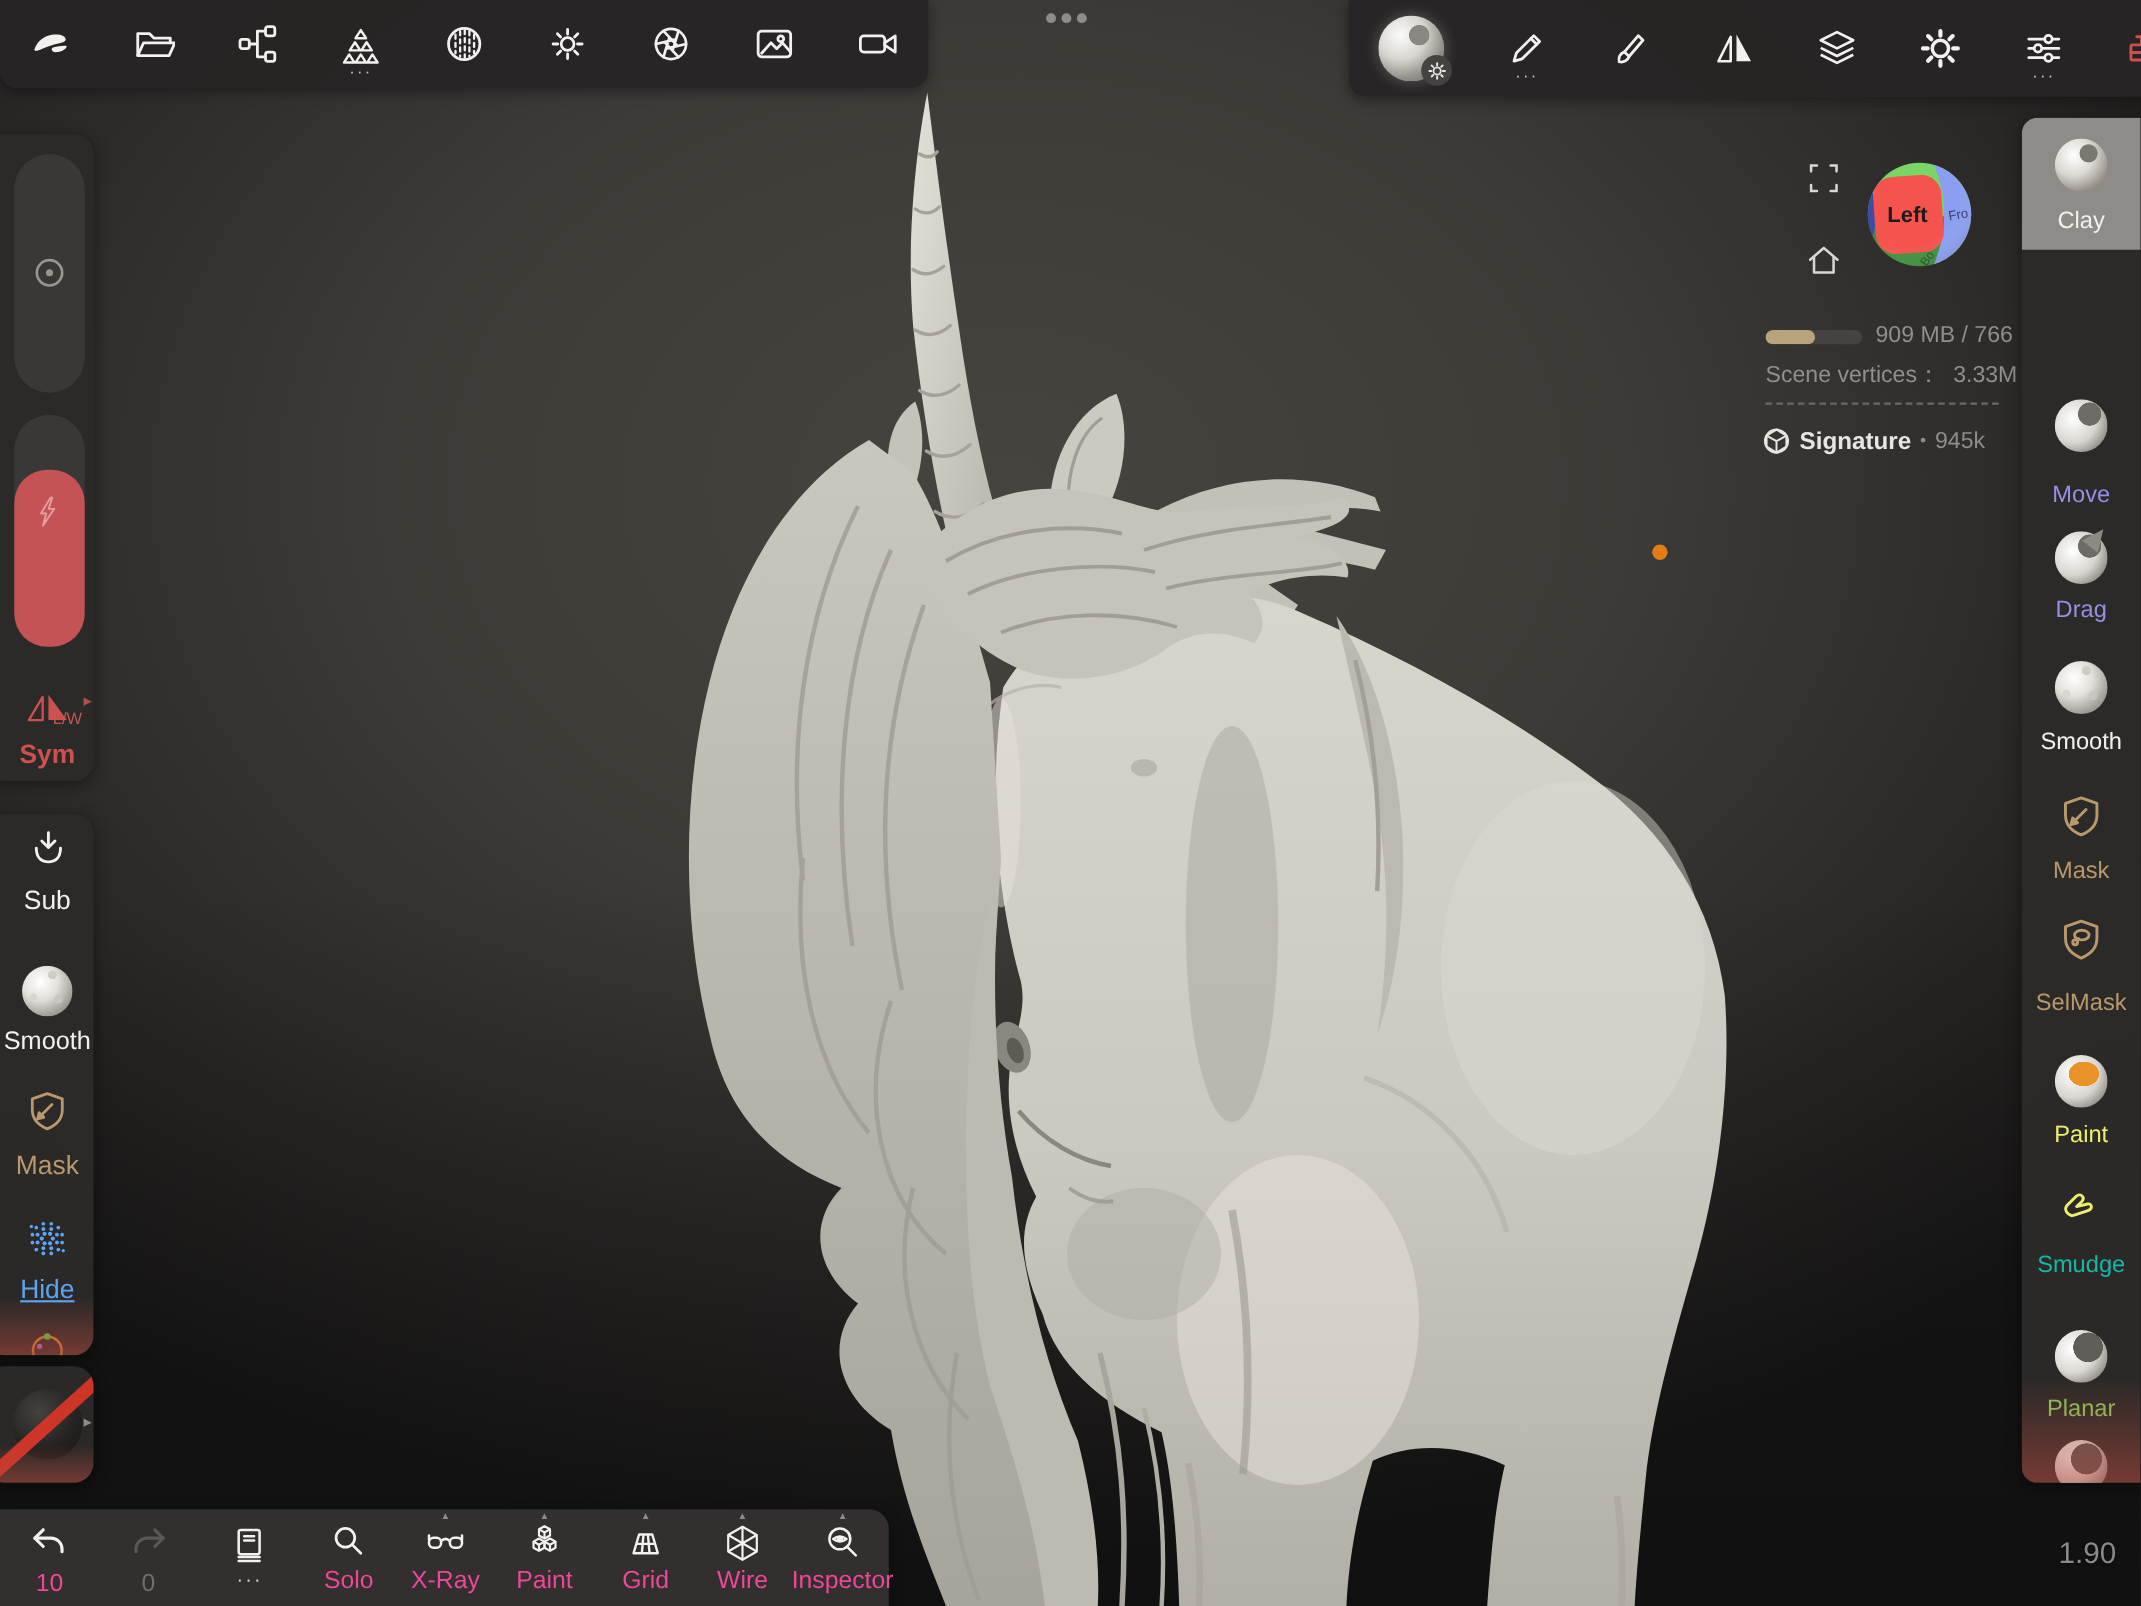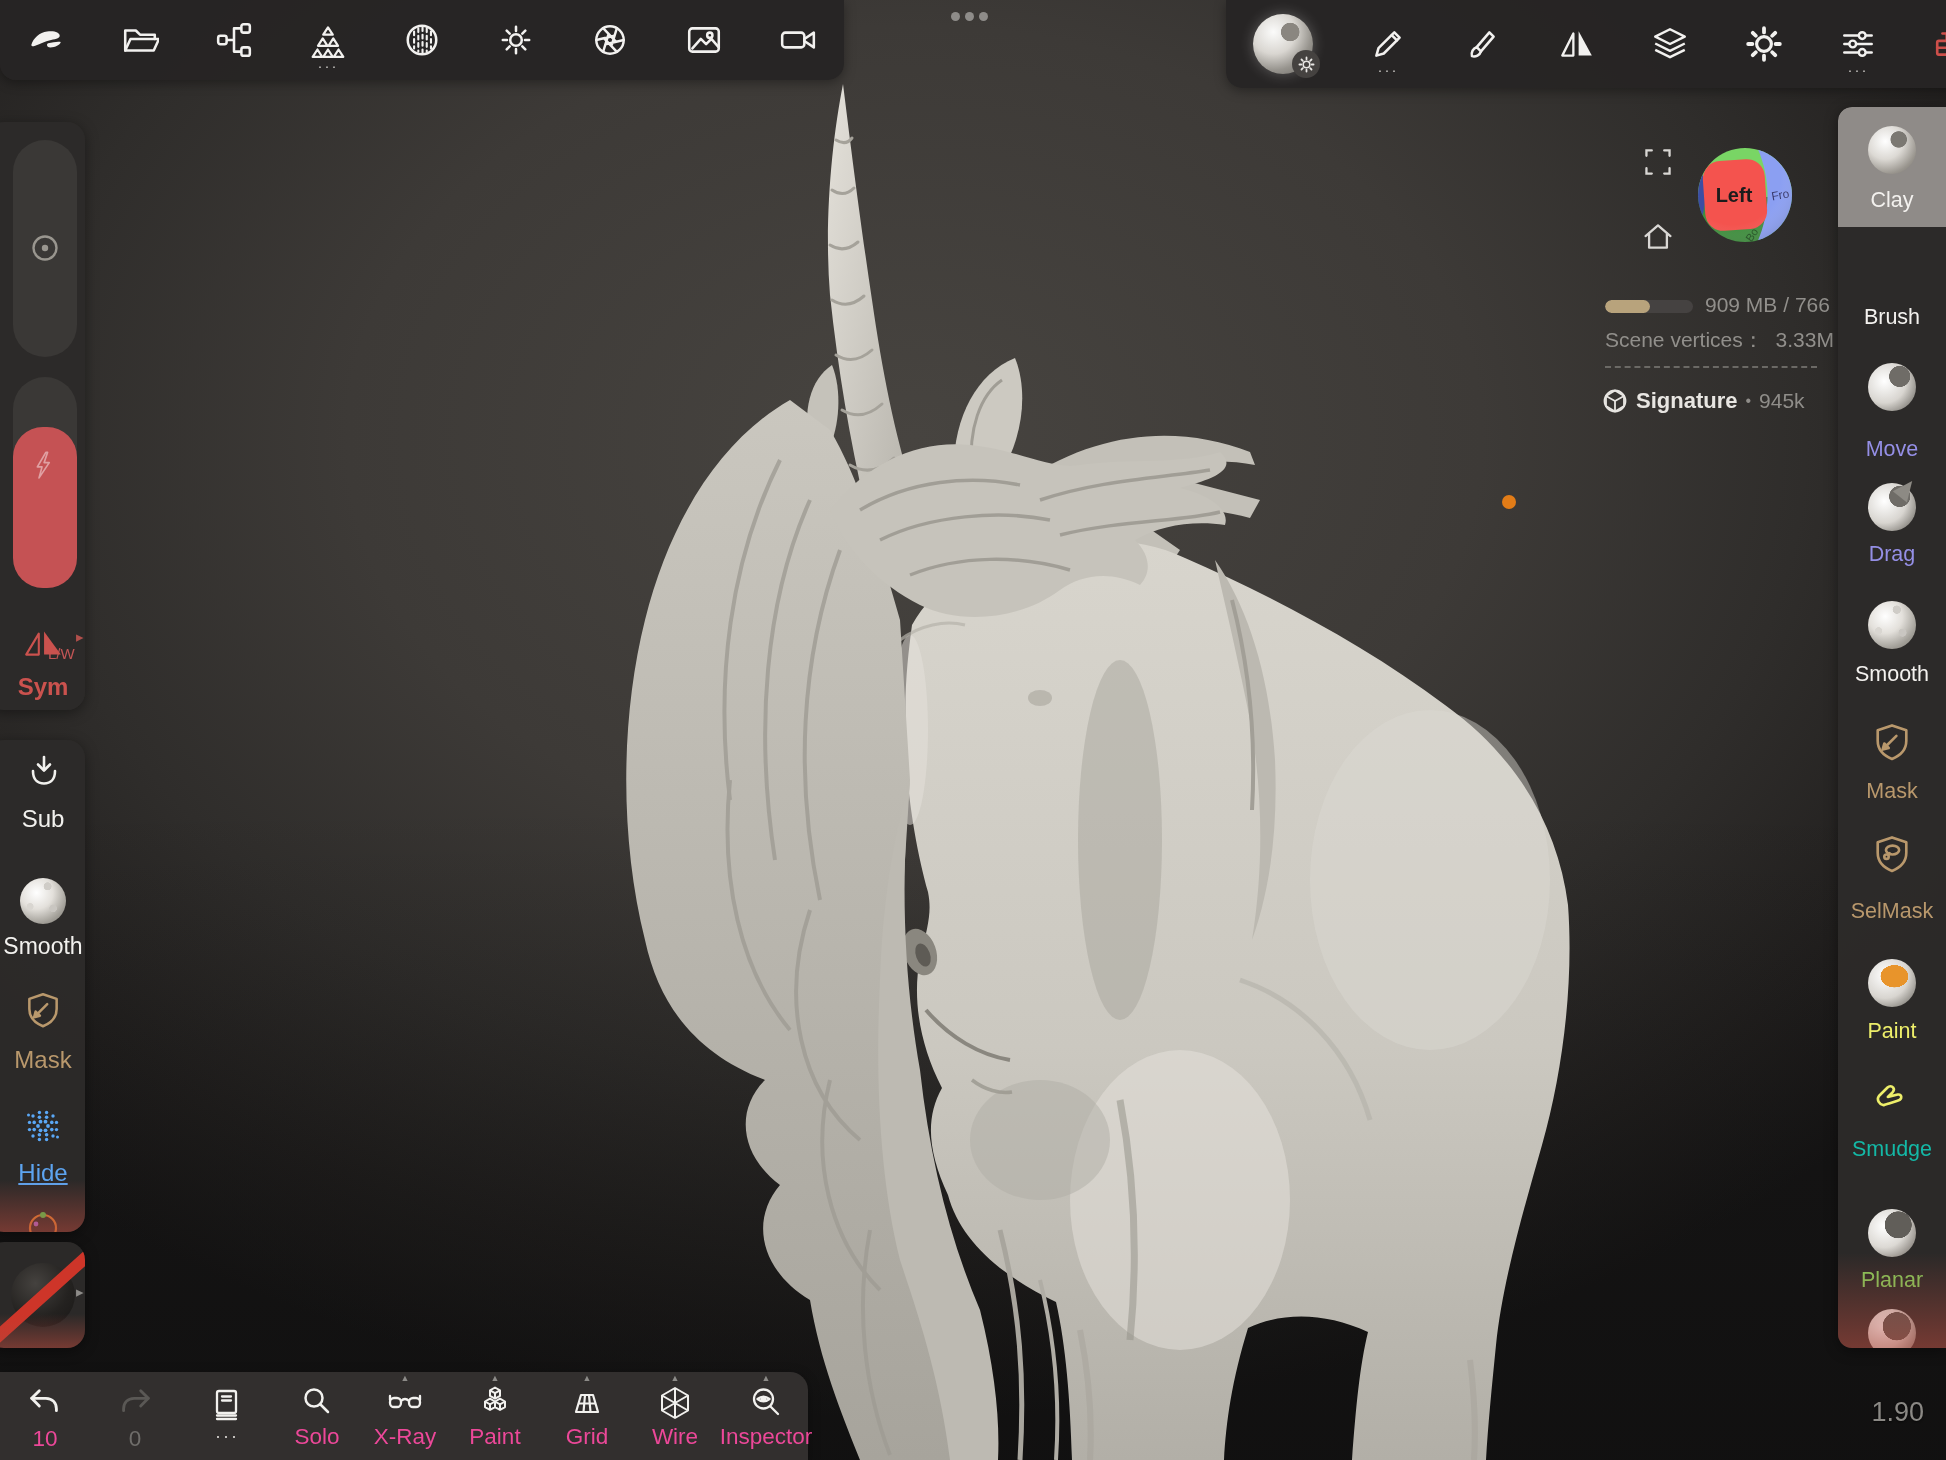--- a/index.html
+++ b/index.html
@@ -369,26 +369,20 @@
 
   <div class="panel" style="left:1838px;top:107px;width:108px;height:1241px;border-radius:14px 0 0 14px;overflow:hidden;">
     <div style="position: absolute; left: 0px; top: 0px; width: 108px; height: 120px; border-radius: 14px 0px 0px; background: rgb(143, 139, 136);"></div>
 
     <button style="position:absolute;inset:0 0 auto 0;height:120px;">
       <span class="tool-ic" style="top:19px;">
           <span class="b-base b-clay"></span>
         </span>
       <span class="tool-label" style="top: 81px; color: rgb(243, 241, 238);">Clay</span>
     </button>
-    <button style="position:absolute;left:0;top:120px;width:108px;height:117px;">
-      <span class="tool-ic" style="top:19px;">
-          <span class="b-base b-brush"></span>
-        </span>
-      <span class="tool-label" style="top: 78px; color: rgb(243, 241, 238);">Brush</span>
-    </button>
     <button style="position:absolute;left:0;top:237px;width:108px;height:117px;">
       <span class="tool-ic" style="top:19px;">
           <span class="b-base b-move"></span>
         </span>
       <span class="tool-label" style="top: 80px; color: rgb(149, 143, 230); margin-top: 13px;">Move</span>
     </button>
     <button style="position:absolute;left:0;top:355px;width:108px;height:117px;">
       <span class="tool-ic" style="top:21px;">
           <span class="b-base b-move" style="position:relative;">
             <span class="spike"></span>

